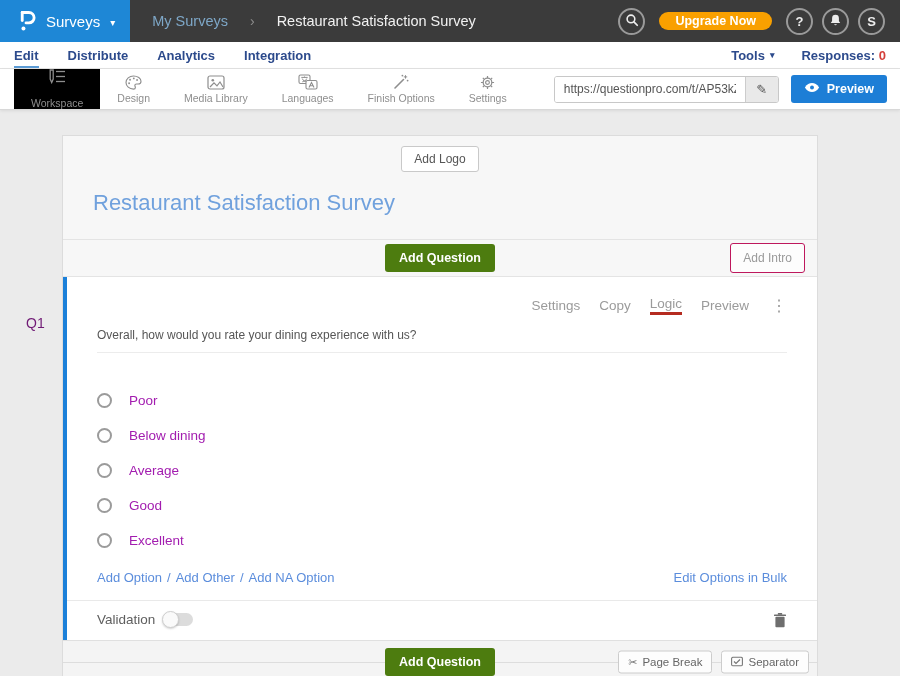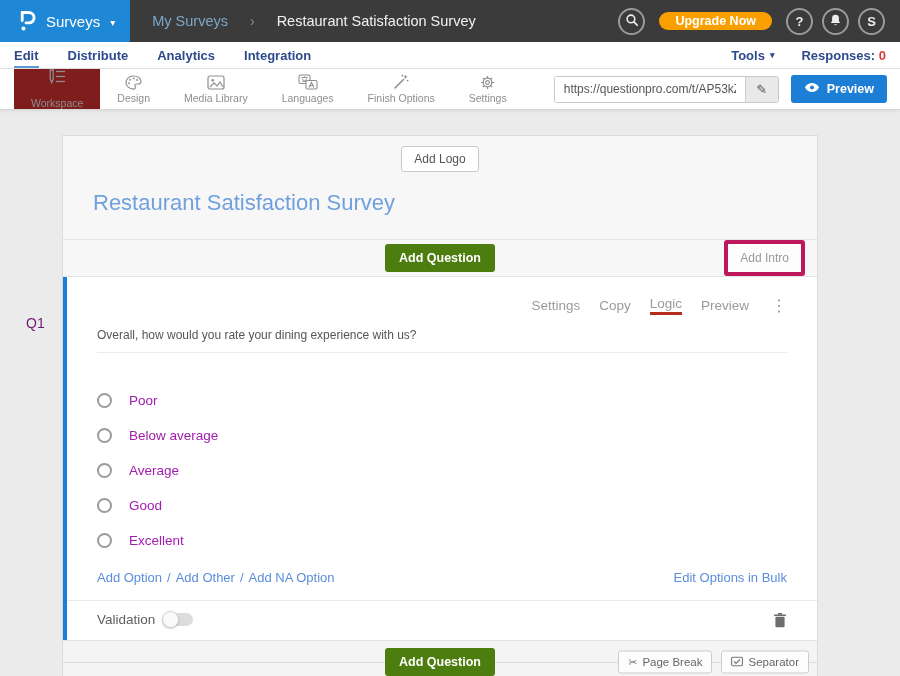--- a/index.html
+++ b/index.html
@@ -29,40 +29,40 @@
   .tabs-right { margin-left:auto; display:flex; gap:27px; align-items:center; }
   .tools-link { color:#2c4a8c; font-size:13px; font-weight:bold; cursor:pointer; display:flex; align-items:center; gap:5px; }
   .tools-caret { font-size:9px; }
   .responses { color:#2c4a8c; font-size:13px; font-weight:bold; }
   .responses .count { color:#d43f3a; }
 
   
   .toolbar { height:41px; background:#fff; border-bottom:1px solid #d8d8d8; display:flex; align-items:stretch; box-shadow:0 1px 3px rgba(0,0,0,.08); position:relative; z-index:2; }
   .tool-items { display:flex; margin-left:14px; }
   .tool-item { display:flex; flex-direction:column; align-items:center; justify-content:center; gap:3px; padding:0 17px; color:#8e8e8e; cursor:pointer; }
-  .tool-item.active { background:#7f1d1d;gap:14px; }
+  .tool-item.active { background:#000000;gap:14px; }
   .ticon { height:15px; display:flex; align-items:center; }
   .ticon svg { display:block; }
   .tlabel { font-size:10.5px; line-height:1; }
   .toolbar-right { margin-left:auto; display:flex; align-items:center; gap:12px; padding-right:13px; }
   .url-group { display:flex; border:1px solid #c8c8c8; border-radius:3px; overflow:hidden; height:27px; background:#fff; }
   .share-url { border:none; outline:none; width:190px; padding:0 9px; font-size:12px; color:#555; font-family:inherit; background:#fff; }
   .url-edit { width:33px; background:#e9e9e9; border:none; border-left:1px solid #ccc; color:#555; font-size:13px; cursor:pointer; }
   .preview-btn { background:#1d7ed6; color:#fff; border:none; border-radius:3px; height:28px; padding:0 13px; font-size:12.5px; font-weight:bold; display:flex; align-items:center; gap:7px; cursor:pointer; font-family:inherit; }
 
   
   .canvas { padding-top:25px; height:566px; overflow:hidden; }
   .survey-card { width:756px; margin-left:62px; border:1px solid #dcdcdc; border-bottom:none; background:#f7f7f7; }
   .card-header { padding-top:10px; border-bottom:1px solid #e4e4e4; }
   .add-logo-wrap { text-align:center; }
   .add-logo { background:#fff; border:1px solid #c9c9c9; border-radius:3px; color:#555; font-size:12px; padding:5px 12px; cursor:pointer; font-family:inherit; }
   .survey-title { color:#70a1dd; font-size:22px; font-weight:normal; padding:18px 30px 23px; }
   .addq-bar { position:relative; height:37px; border-bottom:1px solid #e4e4e4; display:flex; align-items:center; justify-content:center; }
   .btn-primary { background:#4d7c0f; color:#fff; border:none; border-radius:3px; font-size:12.5px; font-weight:bold; padding:7px 14px; cursor:pointer; font-family:inherit; }
-  .add-intro { position:absolute; right:12px; top:50%; transform:translateY(-50%); background:#fdfdfd; border:4px solid #be185d; border-radius:3px; color:#9a9a9a; font-size:12px; padding:7px 12px; cursor:pointer; font-family:inherit; }
+  .add-intro { position:absolute; right:12px; top:50%; transform:translateY(-50%); background:#fdfdfd; border:1px solid #be185d; border-radius:3px; color:#9a9a9a; font-size:12px; padding:7px 12px; cursor:pointer; font-family:inherit; }
 
   
   .question-block { position:relative; background:#fff; border-left:4px solid #1b80d9; padding:16px 30px 0; }
   .q-id { position:absolute; left:-41px; top:38px; font-size:14px; color:#701a75; }
   .q-actions { display:flex; justify-content:flex-end; align-items:center; gap:19px; color:#9b9b9b; font-size:13.5px; padding-top:3px; }
   .q-actions a { color:#9b9b9b; cursor:pointer; }
   .q-actions .logic { border-bottom:3px solid #b52b20; padding-bottom:1px; }
   .kebab { font-size:16px; color:#9b9b9b; margin-left:3px; cursor:pointer; line-height:1; }
   .q-text { margin-top:13px; font-size:12px; color:#565656; padding-bottom:10px; border-bottom:1px solid #ececec; cursor:text; }
   .q-options { margin-top:30px; }
@@ -274,21 +274,21 @@
 
         <div class="q-text">Overall, how would you rate your dining experience with us?</div>
 
         <div class="q-options">
           <div class="opt">
             <span class="radio"></span>
             <span class="opt-label">Poor</span>
           </div>
           <div class="opt">
             <span class="radio"></span>
-            <span class="opt-label">Below average</span>
+            <span class="opt-label">Below dining</span>
           </div>
           <div class="opt">
             <span class="radio"></span>
             <span class="opt-label">Average</span>
           </div>
           <div class="opt">
             <span class="radio"></span>
             <span class="opt-label">Good</span>
           </div>
           <div class="opt">

